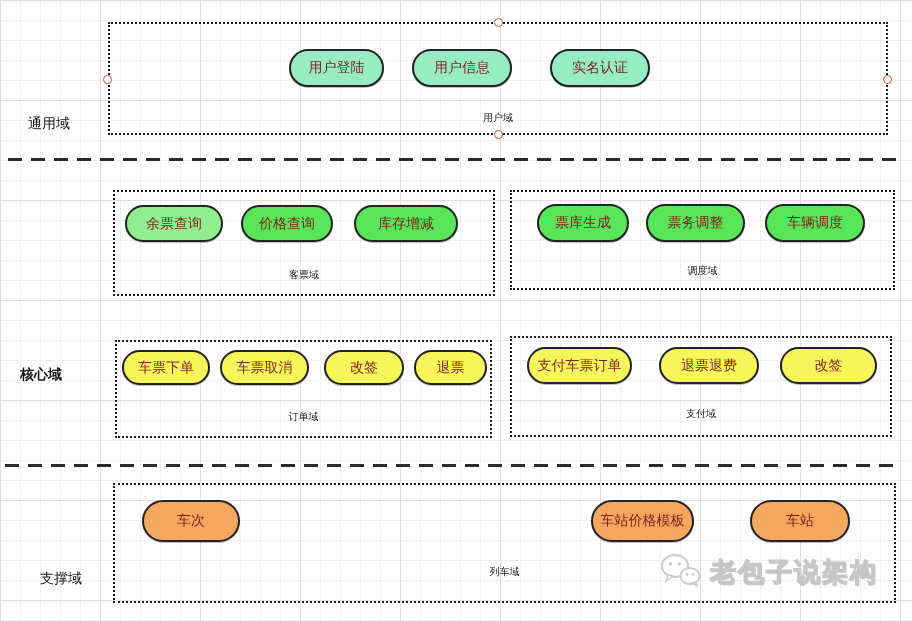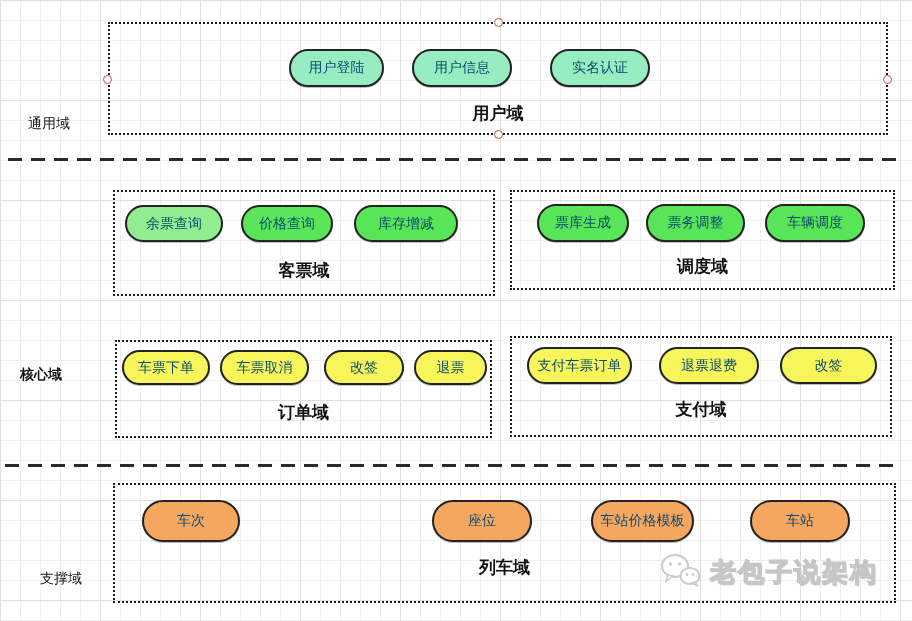--- a/index.html
+++ b/index.html
@@ -24,29 +24,29 @@
   }
   .domain-box{
     position:absolute;
     border:2px dotted #1c1c1c;
     box-sizing:border-box;
     background:transparent;
   }
   .domain-label{
     position:absolute;left:0;right:0;
     text-align:center;
-    font-size:17px;font-weight:bold;color:#111;
+    font-size:10px;font-weight:normal;color:#111;
   }
   .btn{
     position:absolute;
     display:flex;align-items:center;justify-content:center;
     border:2px solid #232323;
     border-radius:20px;
     box-sizing:border-box;
-    font-size:14px;color:#0c4a6e;
+    font-size:14px;color:#7f1d1d;
     white-space:nowrap;
     box-shadow:0 1px 0 rgba(0,0,0,0.25);
   }
   .divider{
     position:absolute;height:3px;
     background-image:repeating-linear-gradient(90deg,#2a2a2a 0 14px,transparent 14px 23px);
   }
   .conn{
     position:absolute;width:7px;height:7px;
     border-radius:50%;
@@ -116,21 +116,20 @@
     <div class="btn" style="left: 15px; top: 9px; width: 105px; height: 37px; background-color: rgb(246, 246, 90);">支付车票订单</div>
     <div class="btn" style="left: 147px; top: 9px; width: 100px; height: 37px; background-color: rgb(246, 246, 90);">退票退费</div>
     <div class="btn" style="left: 268px; top: 9px; width: 97px; height: 37px; background-color: rgb(246, 246, 90);">改签</div>
     <div class="domain-label" style="bottom:14px;">支付域</div>
   </div>
 
   <div class="divider" style="left:5px;top:464px;width:890px;"></div>
 
   <div class="domain-box" style="left:113px;top:483px;width:783px;height:120px;">
     <div class="btn" style="left: 27px; top: 15px; width: 98px; height: 42px; border-radius: 21px; background-color: rgb(246, 167, 95);">车次</div>
-    <div class="btn" style="left: 317px; top: 15px; width: 100px; height: 42px; border-radius: 21px; background-color: rgb(246, 167, 95);">座位</div>
     <div class="btn" style="left: 476px; top: 15px; width: 103px; height: 42px; border-radius: 21px; background-color: rgb(246, 167, 95);">车站价格模板</div>
     <div class="btn" style="left: 635px; top: 15px; width: 100px; height: 42px; border-radius: 21px; background-color: rgb(246, 167, 95);">车站</div>
     <div class="domain-label" style="bottom:22px;">列车域</div>
 
     <div class="watermark">
       <span>
         <svg width="42" height="34" viewBox="0 0 42 34">
           <ellipse cx="15" cy="13" rx="13" ry="11" fill="#ffffff" stroke="#cccccc" stroke-width="2"></ellipse>
           <polygon points="8,22 6,28 13,23" fill="#ffffff" stroke="#cccccc" stroke-width="1.5"></polygon>
           <circle cx="10.5" cy="11" r="1.7" fill="#cccccc"></circle>

